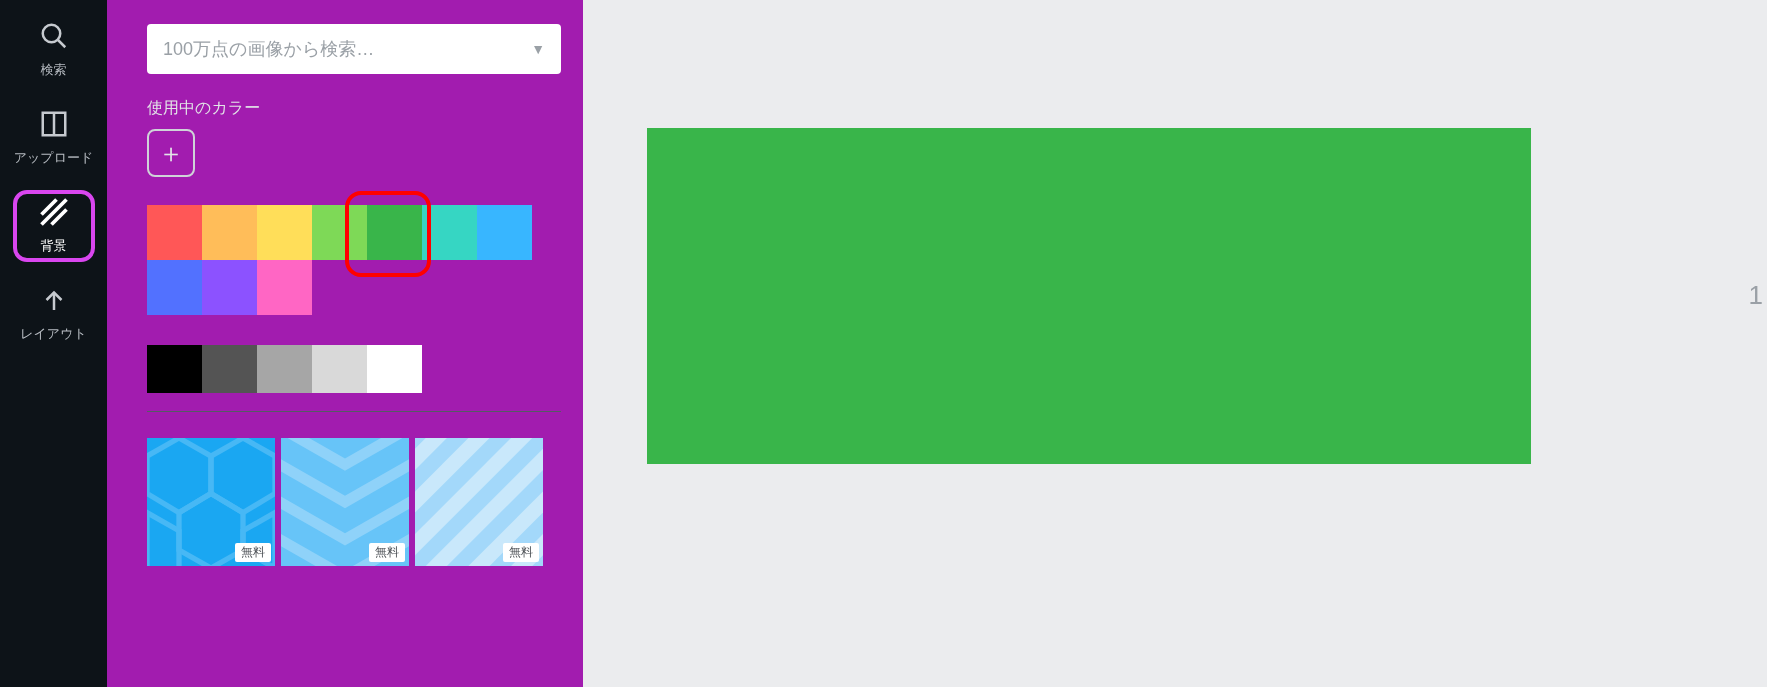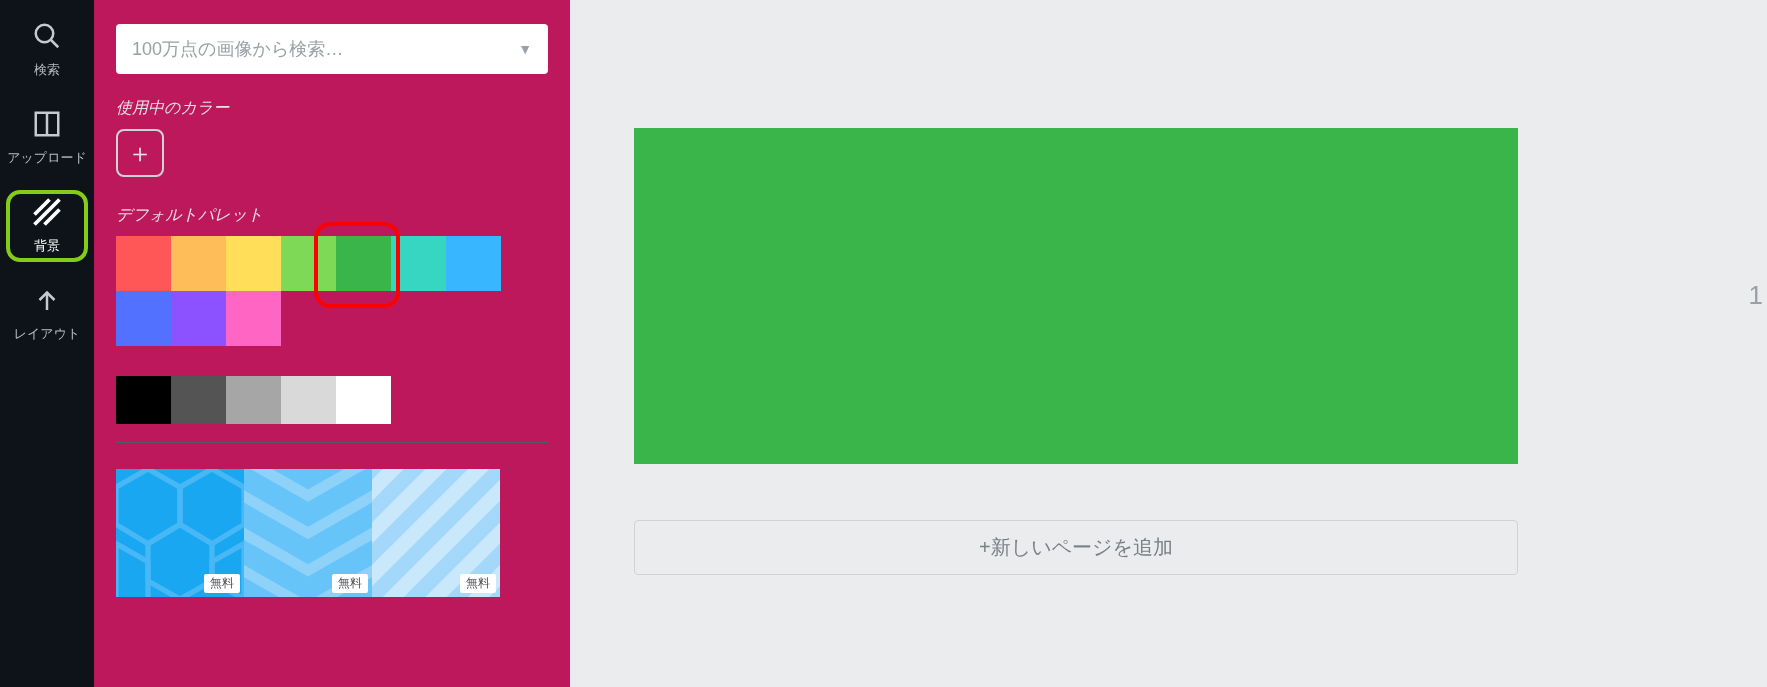--- a/index.html
+++ b/index.html
@@ -7,21 +7,21 @@
   body {
     display: flex;
     background: #ebecee;
     width: 1767px;
     height: 687px;
     overflow: hidden;
   }
 
   
   .nav-rail {
-    width: 94px;
+    width: 107px;
     background: #0d1318;
     display: flex;
     flex-direction: column;
     align-items: center;
     padding-top: 14px;
     color: #d2d6da;
     flex-shrink: 0;
   }
   .nav-item {
     width: 82px;
@@ -32,31 +32,31 @@
     justify-content: center;
     gap: 6px;
     margin-bottom: 16px;
     cursor: pointer;
     border-radius: 12px;
     position: relative;
   }
   .nav-item svg { fill: #c6cacf; stroke: #c6cacf; }
   .nav-label { font-size: 13px; color: #b8bdc3; }
   .nav-item.selected {
-    border: 4px solid #84cc16;
+    border: 4px solid #d946ef;
     border-radius: 14px;
   }
   .nav-item.selected .nav-label { color: #ffffff; }
   .nav-item.selected svg { fill:#ffffff; stroke:#ffffff; }
 
   
   .side-panel {
     width: 476px;
-    background: #be185d;
-    padding: 24px 22px 0 22px;
+    background: #a21caf;
+    padding: 24px 22px 0 40px;
     flex-shrink: 0;
     overflow: hidden;
     position: relative;
   }
   .search-box {
     background: #ffffff;
     height: 50px;
     border-radius: 4px;
     display: flex;
     align-items: center;
@@ -66,21 +66,20 @@
     justify-content: space-between;
     cursor: pointer;
     margin-bottom: 24px;
   }
   .search-box .caret { color: #9aa0a6; font-size: 14px; }
 
   .section-title {
     color: #e2e4e7;
     font-size: 16px;
     margin-bottom: 10px;
-    font-style: italic;
   }
 
   .add-color {
     width: 48px;
     height: 48px;
     border: 2px solid #cfd3d8;
     border-radius: 8px;
     display: flex;
     align-items: center;
     justify-content: center;
@@ -100,21 +99,21 @@
     border: 4px solid #ff0000;
     border-radius: 16px;
     pointer-events: none;
   }
 
   .gray-row { display:flex; height:48px; margin-top: 30px; margin-bottom: 18px; }
   .gray-row .sw { width:55px; height:48px; cursor:pointer; }
 
   .divider { border-top: 1px solid #555b63; margin-bottom: 26px; }
 
-  .bg-grid { display:flex; }
+  .bg-grid { display:flex; gap: 6px; }
   .bg-card {
     width: 128px;
     height: 128px;
     position: relative;
     cursor:pointer;
     overflow:hidden;
   }
   .bg-card .tag {
     position: absolute;
     right: 4px; bottom: 4px;
@@ -211,21 +210,20 @@
   <div class="search-box">
     <span>100万点の画像から検索…</span>
     <span class="caret">▼</span>
   </div>
 
   <div class="section-title">使用中のカラー</div>
   <div class="add-color">
     <span>＋</span>
   </div>
 
-  <div class="section-title">デフォルトパレット</div>
 
   <div class="palette-wrap">
     <div class="palette-row">
       <div class="sw" style="background:#ff5757"></div>
       <div class="sw" style="background:#ffbd59"></div>
       <div class="sw" style="background:#ffde59"></div>
       <div class="sw" style="background:#7ed957"></div>
       <div class="sw" style="background:#39b54a"></div>
       <div class="sw" style="background:#36d6c3"></div>
       <div class="sw" style="background:#38b6ff"></div>
@@ -283,17 +281,14 @@
           <line x1="80" y1="140" x2="140" y2="80"></line>
         </g>
       </svg>
       <span class="tag">無料</span>
     </div>
   </div>
 </div>
 
 <div class="canvas-area">
   <div class="design-canvas" style="background:#39b54a"></div>
-  <div class="add-page">
-    <span>+新しいページを追加</span>
-  </div>
   <div class="page-num">1</div>
 </div>
 
 </body></html>

